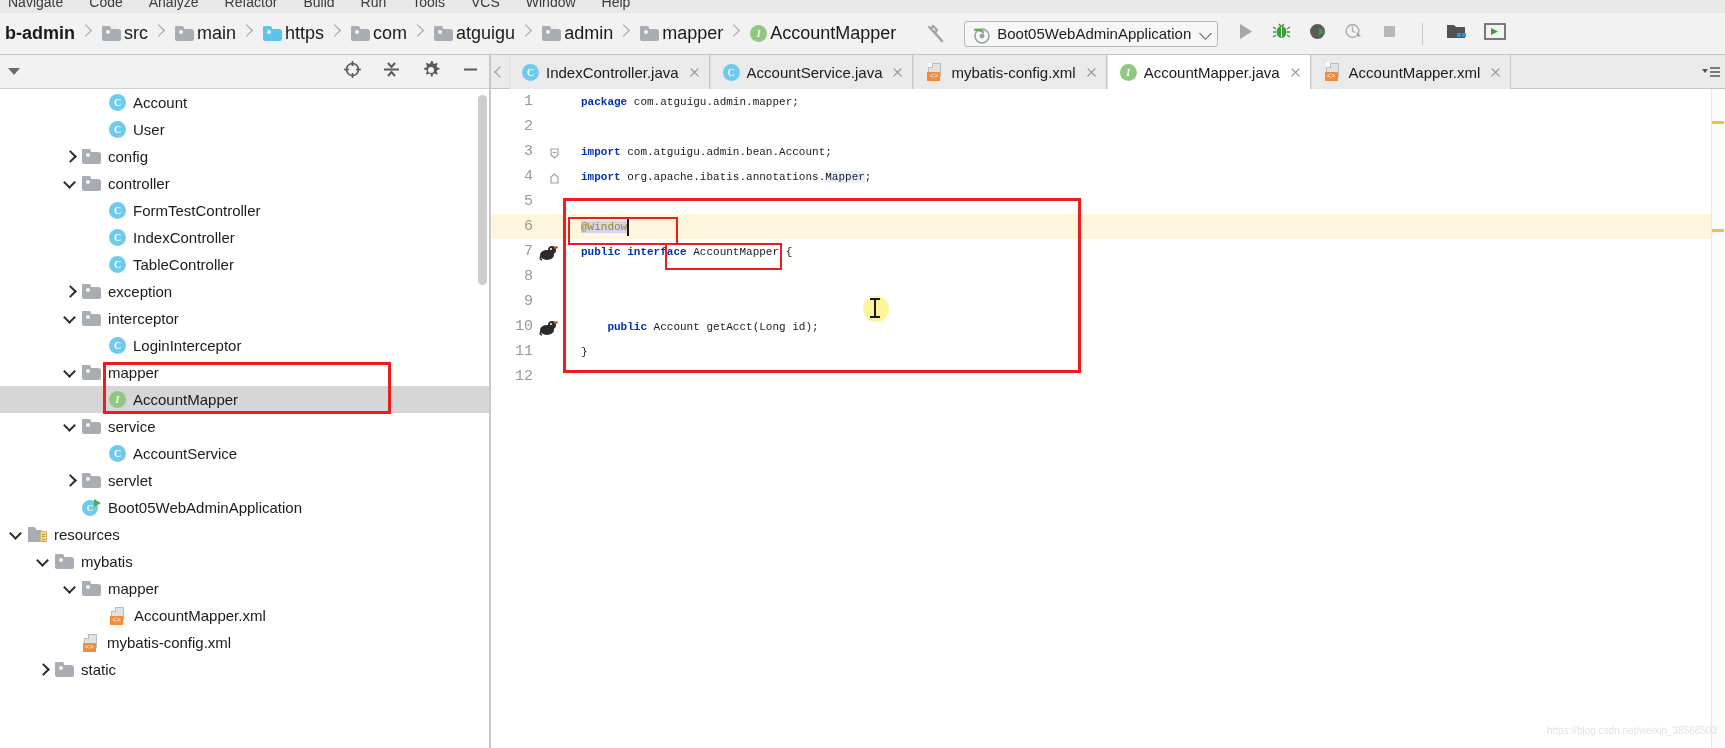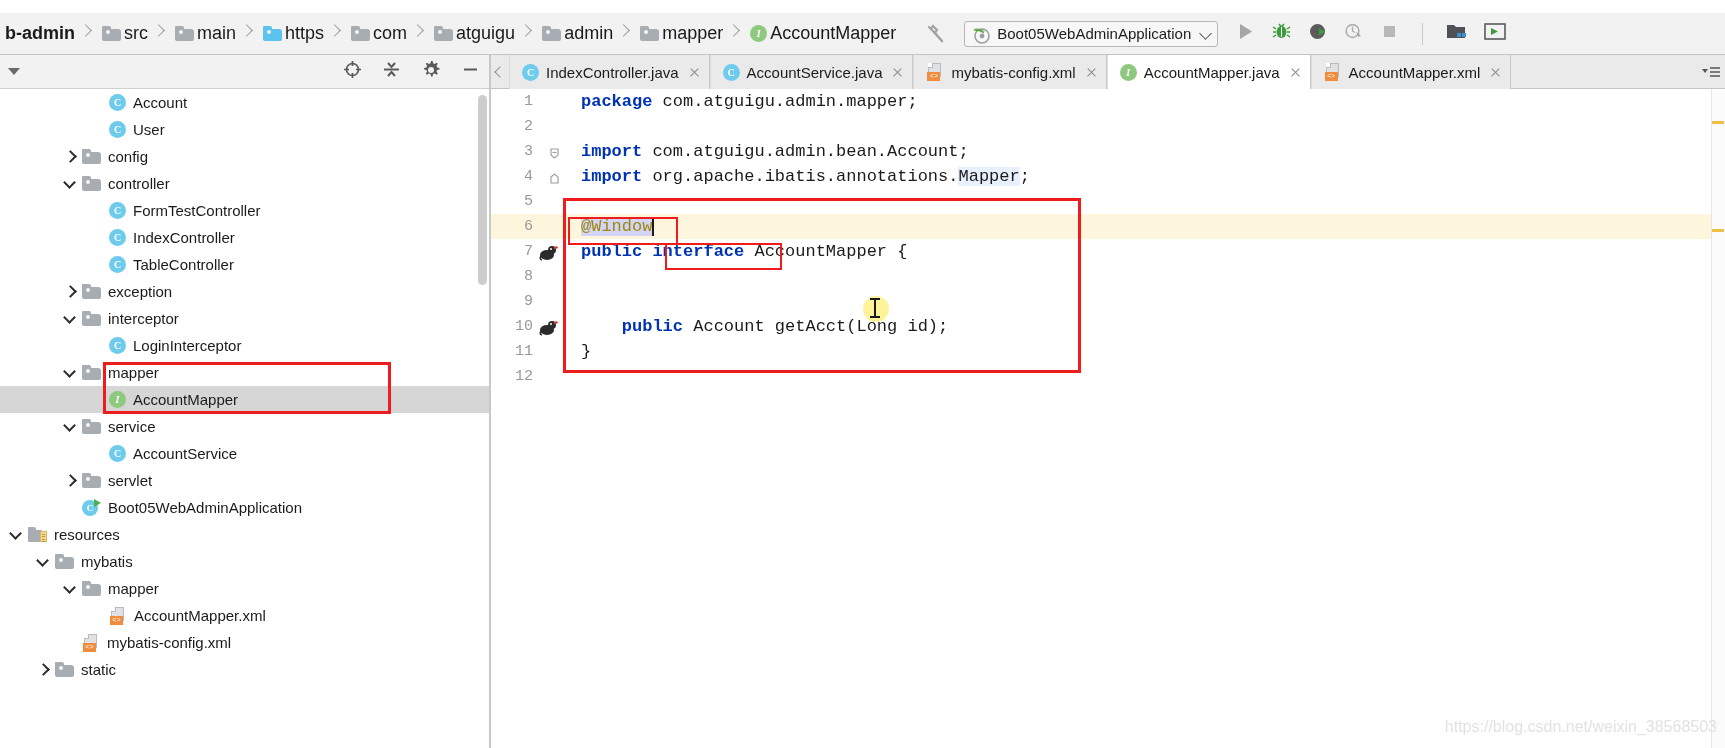--- a/index.html
+++ b/index.html
@@ -262,21 +262,21 @@
   }
   .gmark { width: 30px; height: 25px; position: relative; }
   .fold {
     position: absolute; left: 58px; top: 6px; width: 11px; height: 11px;
   }
   .code-area {
     position: absolute; left: 80px; top: 0; right: 0; height: 659px;
   }
   .cline {
     height: 25px; display: flex; align-items: center;
-    font-family: "Liberation Mono", monospace; font-size: 17px;
+    font-family: "Liberation Mono", monospace; font-size: 11px;
     white-space: pre; padding-left: 10px;
   }
   .cline.cur { background: #fdf6dd; }
   .kw   { color: #0033b3; font-weight: bold; }
   .plain{ color: #1a1a1a; }
   .mapper-hl { background: #d4d4f5; color: #9e880d; }
   .type-hl { background: #e8f0fe; color: #1a1a1a; }
 
   .caret-bar {
     display:inline-block; width: 2px; height: 18px; background: #1a1a1a;
@@ -310,30 +310,44 @@
   
   .stripe {
     position: absolute; right: 0; top: 89px; width: 14px; height: 659px;
     background: #fbfbfb; border-left: 1px solid #e6e6e6;
   }
   .stripe-mark {
     position: absolute; right: 1px; width: 12px; height: 3px; background: #f0c040;
   }
   .watermark {
     position: absolute; right: 8px; bottom: 12px;
-    font-size: 16px; color: #e2e2e2; font-family: "Liberation Sans", sans-serif;
+    font-size: 10px; color: #e2e2e2; font-family: "Liberation Sans", sans-serif;
     white-space: nowrap;
   }
   .mybatis-gicon { width: 22px; height: 20px; }
 </style>
 </head>
 <body>
 
 <div id="app">
 
+  <div class="menubar">
+    <div class="menubar-inner" id="menu-items">
+        <span class="menu-item">Navigate</span>
+        <span class="menu-item">Code</span>
+        <span class="menu-item">Analyze</span>
+        <span class="menu-item">Refactor</span>
+        <span class="menu-item">Build</span>
+        <span class="menu-item">Run</span>
+        <span class="menu-item">Tools</span>
+        <span class="menu-item">VCS</span>
+        <span class="menu-item">Window</span>
+        <span class="menu-item">Help</span>
+      </div>
+  </div>
 
   <div class="toolbar-row">
     <div class="breadcrumbs" id="breadcrumbs">
         <span class="crumb">
           <span class="crumb-label bold">b-admin</span>
         </span>
         <span class="crumb-sep"></span>
         <span class="crumb">
           <span class="ic-folder crumb-icon">
             <span class="f-tab"></span>

